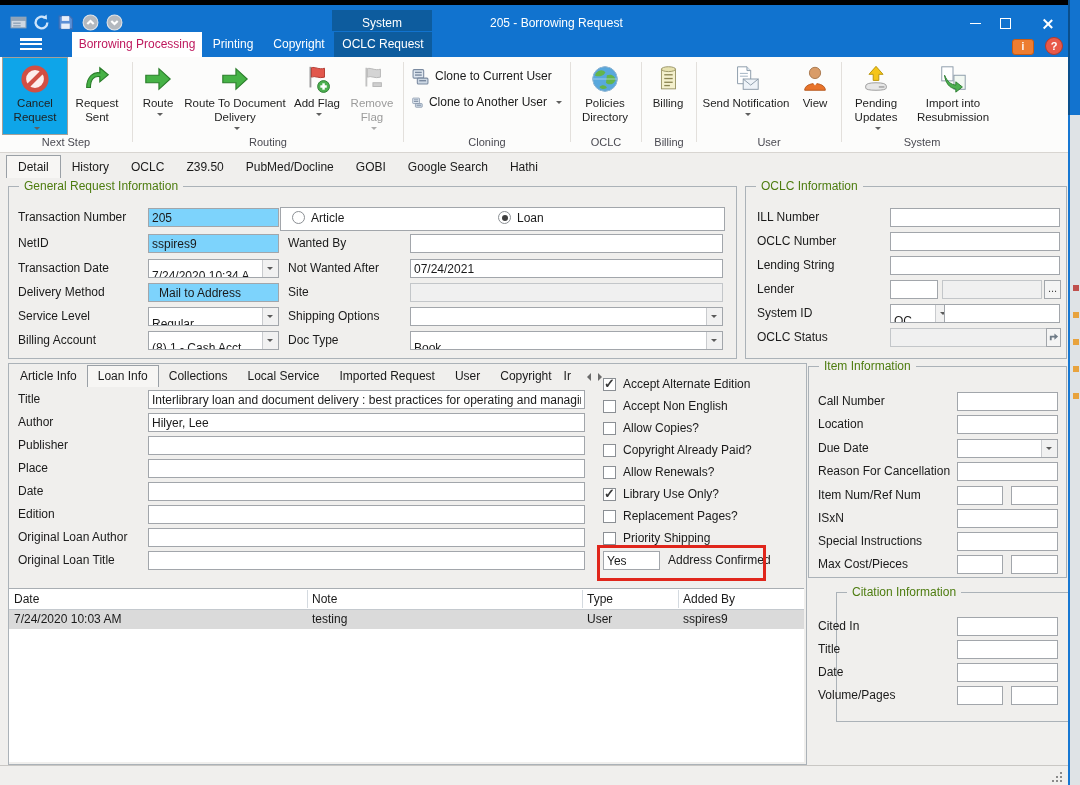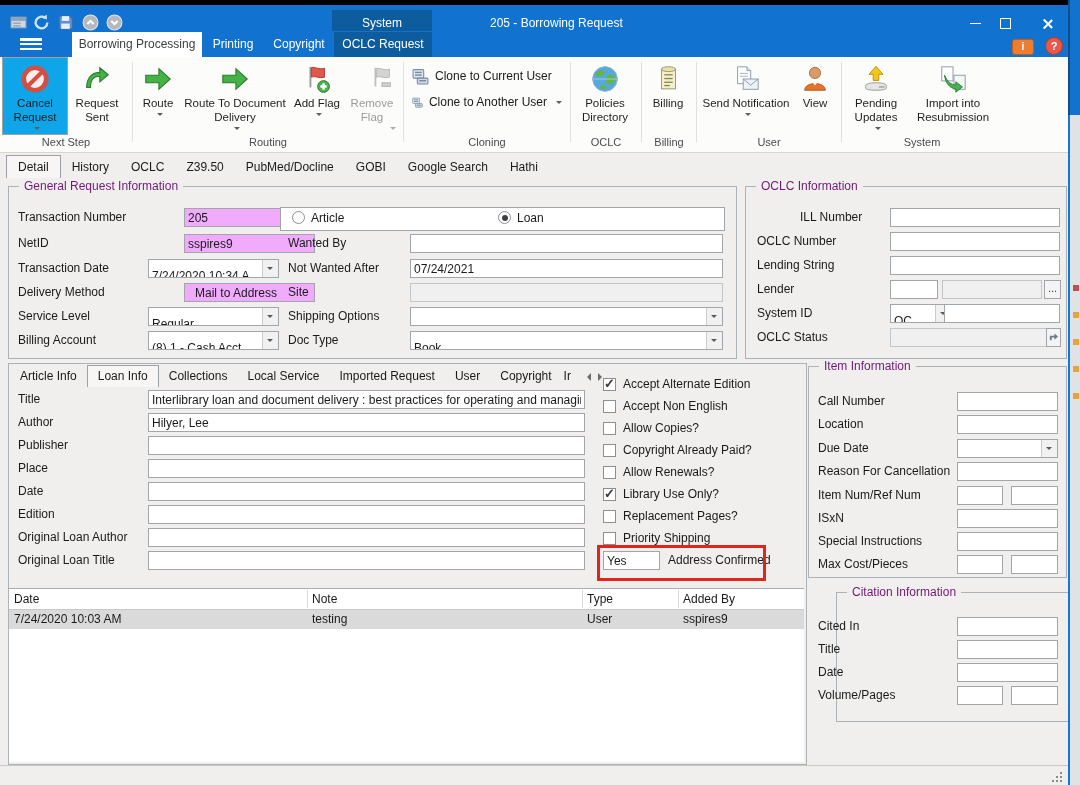--- a/index.html
+++ b/index.html
@@ -14,49 +14,49 @@
   .minbar{width:11px;height:1px;background:#fff;}
   .maxbox{width:9px;height:9px;border:1px solid #fff;}
   .closex{position:relative;width:11px;height:11px;}
   .closex::before,.closex::after{content:"";position:absolute;left:5px;top:0;width:1.5px;height:12px;background:#fff;}
   .closex::before{transform:rotate(45deg);} .closex::after{transform:rotate(-45deg);}
   
   .tabrow{left:0;top:31px;width:1068px;height:26px;background:#1173cf;}
   .hamb{left:20px;top:38px;width:22px;height:12px;display:flex;flex-direction:column;justify-content:space-between;}
   .hamb div{height:2.5px;background:#fff;}
   .rtab{top:32px;height:25px;line-height:25px;text-align:center;color:#fff;font-size:12px;}
-  .rtab.active{background:#fff;color:#404040;}
+  .rtab.active{background:#fff;color:#be185d;}
   .rtab.ctx{background:#0d5c9e;}
   .bubble{left:1012px;top:39px;width:20px;height:14px;background:#ed7d31;border:1px solid #c75b14;border-radius:3px;color:#fff;text-align:center;line-height:14px;font-size:10px;font-weight:bold;}
   .bubble::after{content:"";position:absolute;left:3px;bottom:-4px;border:4px solid transparent;border-top-color:#ed7d31;border-left-width:2px;border-right-width:2px;}
   .helpcirc{left:1045px;top:37px;width:16px;height:16px;background:#e8594a;border:1px solid #b13a2d;border-radius:50%;color:#fff;text-align:center;line-height:16px;font-size:11px;font-weight:bold;}
   
   .ribbon{left:0;top:57px;width:1068px;height:96px;background:#fcfcfb;border-bottom:1px solid #d8d5d1;display:flex;padding-left:2px;box-sizing:border-box;}
   .rgroup{display:flex;flex-direction:column;height:94px;}
   .rbody{flex:1;display:flex;align-items:stretch;}
   .rlabel{text-align:center;font-size:11px;color:#4a4a52;height:16px;line-height:15px;}
   .rsep{width:1px;background:#e3e0dc;margin:5px 2px;height:80px;}
   .rbtn{display:flex;flex-direction:column;align-items:center;padding:3px 2px 0;font-size:11.5px;line-height:1.2;text-align:center;color:#1f1f1f;border:1px solid transparent;box-sizing:border-box;}
   .rbtn .ric{height:36px;display:flex;align-items:center;justify-content:center;}
   .rbtn.pressed{background:#0ea5e9;border-color:#a5a098;}
-  .rbtn.disabled{color:#9b9b9b;align-items:flex-end;}
+  .rbtn.disabled{color:#9b9b9b;}
   .dd{display:inline-block;margin-left:3px;border:3.5px solid transparent;border-top-color:#5f5f5f;position:relative;top:2px;}
   .disabled .dd{border-top-color:#adadad;}
   .sbtn{display:flex;align-items:center;gap:6px;height:26px;font-size:12px;padding:0 6px;white-space:nowrap;}
   .scol{display:flex;flex-direction:column;justify-content:flex-start;padding-top:6px;}
   
   .content{left:0;top:153px;width:1068px;height:612px;background:#f0efed;}
   .dtabs{left:6px;top:2px;height:23px;display:flex;align-items:flex-end;}
   .dtab{height:22px;line-height:22px;padding:0 11px;font-size:12px;}
   .dtab.active{background:#f7f6f4;border:1px solid #9aa0a6;border-bottom:none;}
   .gbox{border:1px solid #abb2b8;}
-  .legend{position:absolute;top:-8px;left:10px;background:#f0efed;padding:0 5px;font-size:12px;color:#701a75;white-space:nowrap;}
+  .legend{position:absolute;top:-8px;left:10px;background:#f0efed;padding:0 5px;font-size:12px;color:#4d7c0f;white-space:nowrap;}
   .lab{font-size:12px;line-height:19px;white-space:nowrap;}
   .txt{height:19px;border:1px solid #a2a6ab;background:#fff;font:12px "Liberation Sans",sans-serif;padding:0 3px;box-sizing:border-box;color:#1a1a1a;}
-  .ro{background:#f0abfc;margin-left:36px;}
+  .ro{background:#7dd3fc;}
   .dis{background:#f0f0f0;border-color:#c3c6c9;}
   .combo{height:19px;border:1px solid #a2a6ab;background:#fff;box-sizing:border-box;display:flex;}
   .cval{flex:1;font-size:12px;padding:8px 3px;line-height:17px;overflow:hidden;white-space:nowrap;}
   .cbtn{width:15px;background:#f1f1f1;border-left:1px solid #c9cbce;position:relative;}
   .cbtn::after{content:"";position:absolute;left:4px;top:7px;border:3.5px solid transparent;border-top-color:#5a5a5a;}
   .radio{width:13px;height:13px;border:1px solid #8b8f94;border-radius:50%;background:#fff;box-sizing:border-box;}
   .radio.checked::after{content:"";position:absolute;margin:2.5px;width:6px;height:6px;border-radius:50%;background:#3f3f3f;display:block;}
   .cb{display:flex;align-items:center;gap:7px;font-size:12px;height:16px;}
   .cbbox{width:13px;height:13px;border:1px solid #8b8f94;background:#fff;position:relative;box-sizing:border-box;flex:none;}
   .cbbox.checked::after{content:"✓";position:absolute;left:0px;top:-3px;font-size:13px;color:#3a3a3a;font-weight:bold;}
@@ -414,21 +414,21 @@
 
   <span class="abs lab" style="left:288px;top:178px">Doc Type</span>
   <div class="abs combo" style="left:410px;top:178px;width:313px">
     <span class="cval">Book</span>
     <div class="cbtn"></div>
   </div>
 
   <div class="abs gbox" style="left:745px;top:33px;width:320px;height:171px">
     <span class="legend">OCLC Information</span>
   </div>
-  <span class="abs lab" style="left:800px;top:55px">ILL Number</span>
+  <span class="abs lab" style="left:757px;top:55px">ILL Number</span>
   <input class="abs txt" style="left: 890px; top: 55px; width: 170px;">
   <span class="abs lab" style="left:757px;top:79px">OCLC Number</span>
   <input class="abs txt" style="left: 890px; top: 79px; width: 170px;">
   <span class="abs lab" style="left:757px;top:103px">Lending String</span>
   <input class="abs txt" style="left: 890px; top: 103px; width: 170px;">
   <span class="abs lab" style="left:757px;top:127px">Lender</span>
   <input class="abs txt" style="left: 890px; top: 127px; width: 48px;">
   <input class="abs txt dis" style="left: 942px; top: 127px; width: 100px;" disabled="">
   <div class="abs ebtn" style="left:1044px;top:127px;width:17px">...</div>
   <span class="abs lab" style="left:757px;top:151px">System ID</span>

